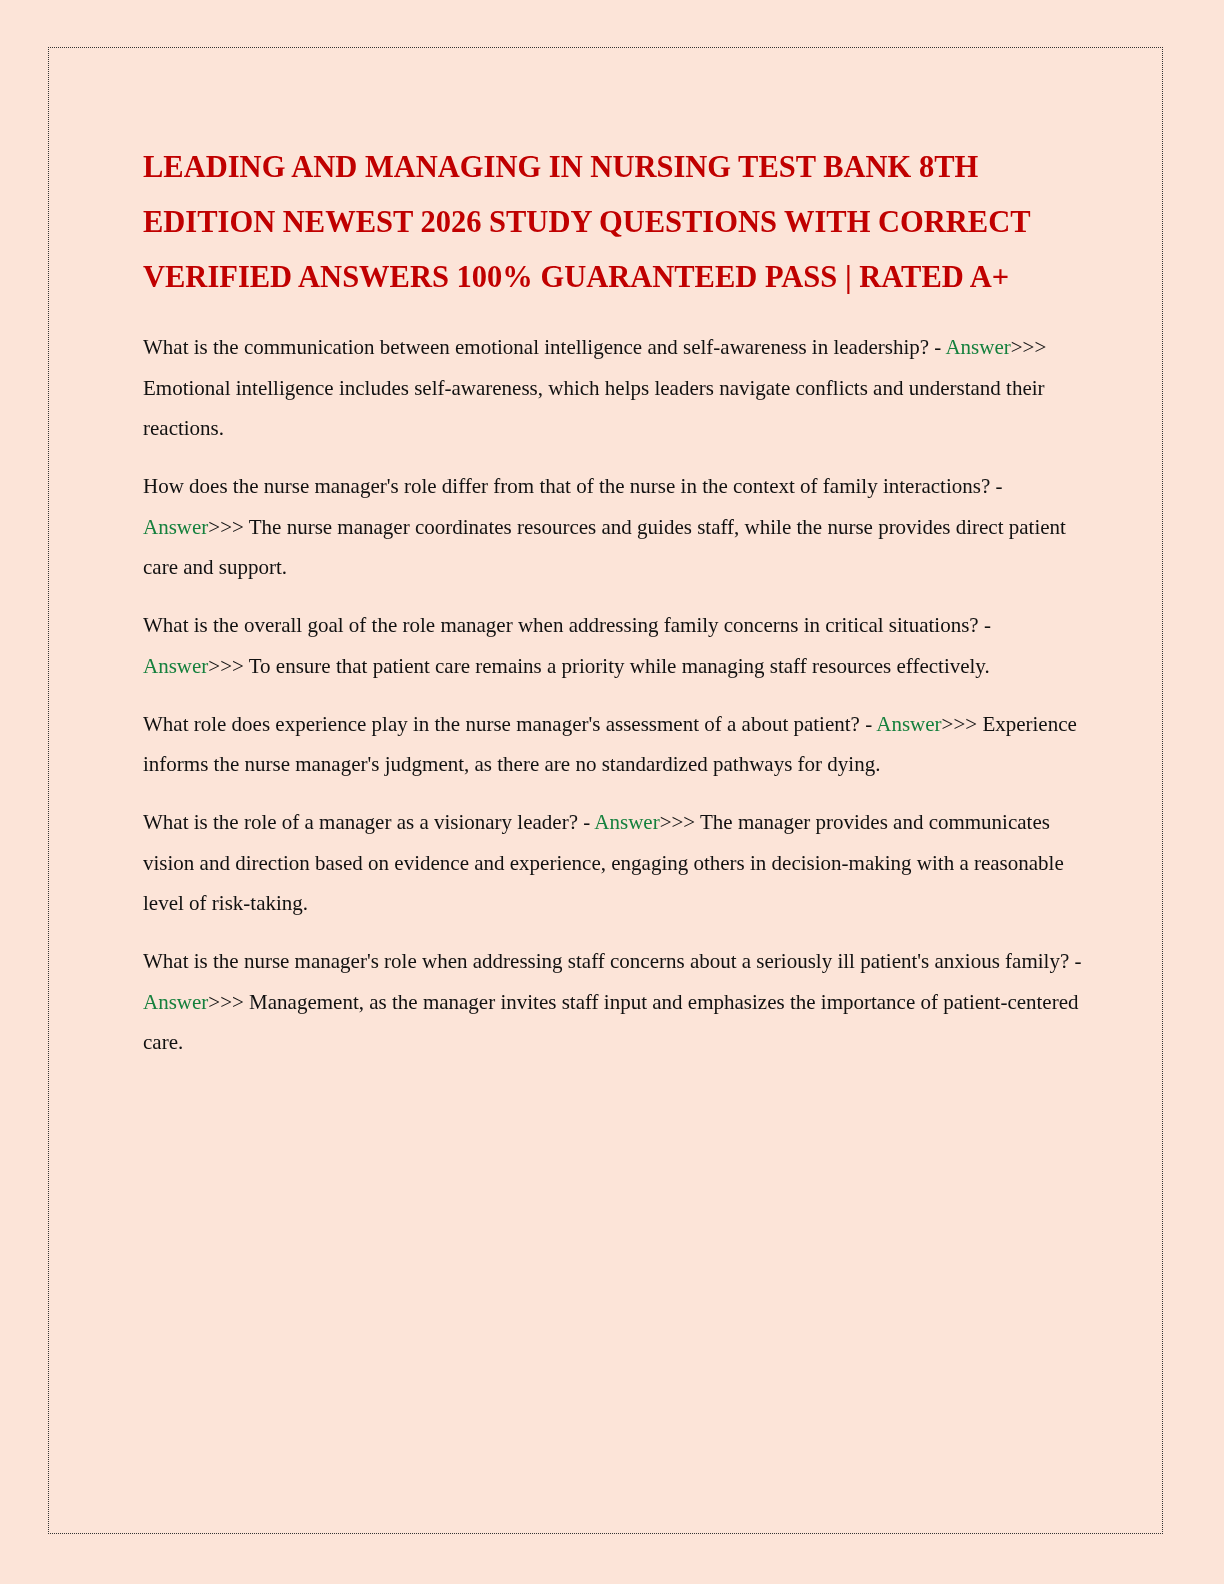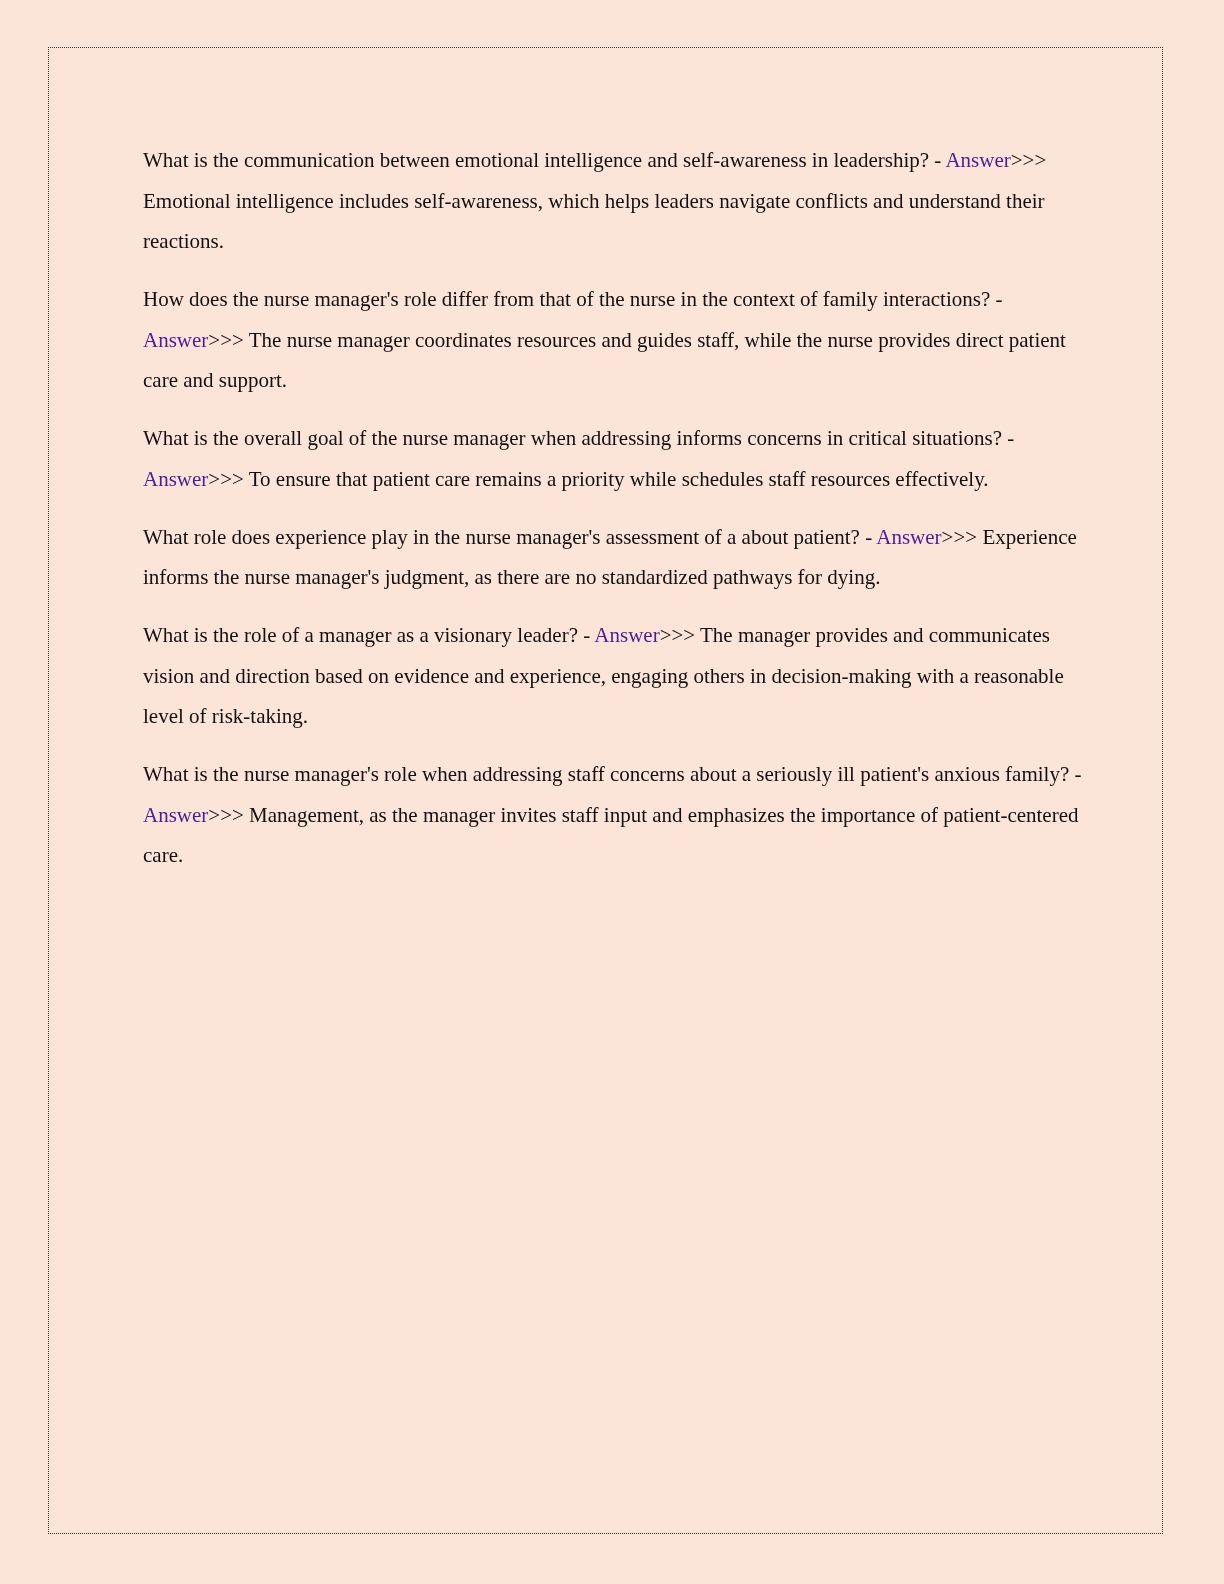--- a/index.html
+++ b/index.html
@@ -37,35 +37,36 @@
       margin: 0 0 22px 0;
       letter-spacing: 0px;
     }
     .qa {
       font-size: 21px;
       line-height: 40.5px;
       color: #111;
       margin: 0 0 17.5px 0;
     }
     .answer-label {
-      color: #4c1d95;
+      color: #15803d;
     }
   </style>
 </head>
 <body>
 
 <div class="page-border"></div>
 
 <div class="content">
+  <h1 class="title">LEADING AND MANAGING IN NURSING TEST BANK 8TH EDITION NEWEST 2026 STUDY QUESTIONS WITH CORRECT VERIFIED ANSWERS 100% GUARANTEED PASS | RATED A+</h1>
 
   <p class="qa"><span>What is the communication between emotional intelligence and self-awareness in leadership? - </span><span class="answer-label">Answer</span><span>&gt;&gt;&gt; </span><span>Emotional intelligence includes self-awareness, which helps leaders navigate conflicts and understand their reactions.</span></p>
 
   <p class="qa"><span>How does the nurse manager's role differ from that of the nurse in the context of family interactions? - </span><span class="answer-label">Answer</span><span>&gt;&gt;&gt; </span><span>The nurse manager coordinates resources and guides staff, while the nurse provides direct patient care and support.</span></p>
 
-  <p class="qa"><span>What is the overall goal of the nurse manager when addressing informs concerns in critical situations? - </span><span class="answer-label">Answer</span><span>&gt;&gt;&gt; </span><span>To ensure that patient care remains a priority while schedules staff resources effectively.</span></p>
+  <p class="qa"><span>What is the overall goal of the role manager when addressing family concerns in critical situations? - </span><span class="answer-label">Answer</span><span>&gt;&gt;&gt; </span><span>To ensure that patient care remains a priority while managing staff resources effectively.</span></p>
 
   <p class="qa"><span>What role does experience play in the nurse manager's assessment of a about patient? - </span><span class="answer-label">Answer</span><span>&gt;&gt;&gt; </span><span>Experience informs the nurse manager's judgment, as there are no standardized pathways for dying.</span></p>
 
   <p class="qa"><span>What is the role of a manager as a visionary leader? - </span><span class="answer-label">Answer</span><span>&gt;&gt;&gt; </span><span>The manager provides and communicates vision and direction based on evidence and experience, engaging others in decision-making with a reasonable level of risk-taking.</span></p>
 
   <p class="qa"><span>What is the nurse manager's role when addressing staff concerns about a seriously ill patient's anxious family? - </span><span class="answer-label">Answer</span><span>&gt;&gt;&gt; </span><span>Management, as the manager invites staff input and emphasizes the importance of patient-centered care.</span></p>
 
 
 </div>
 

